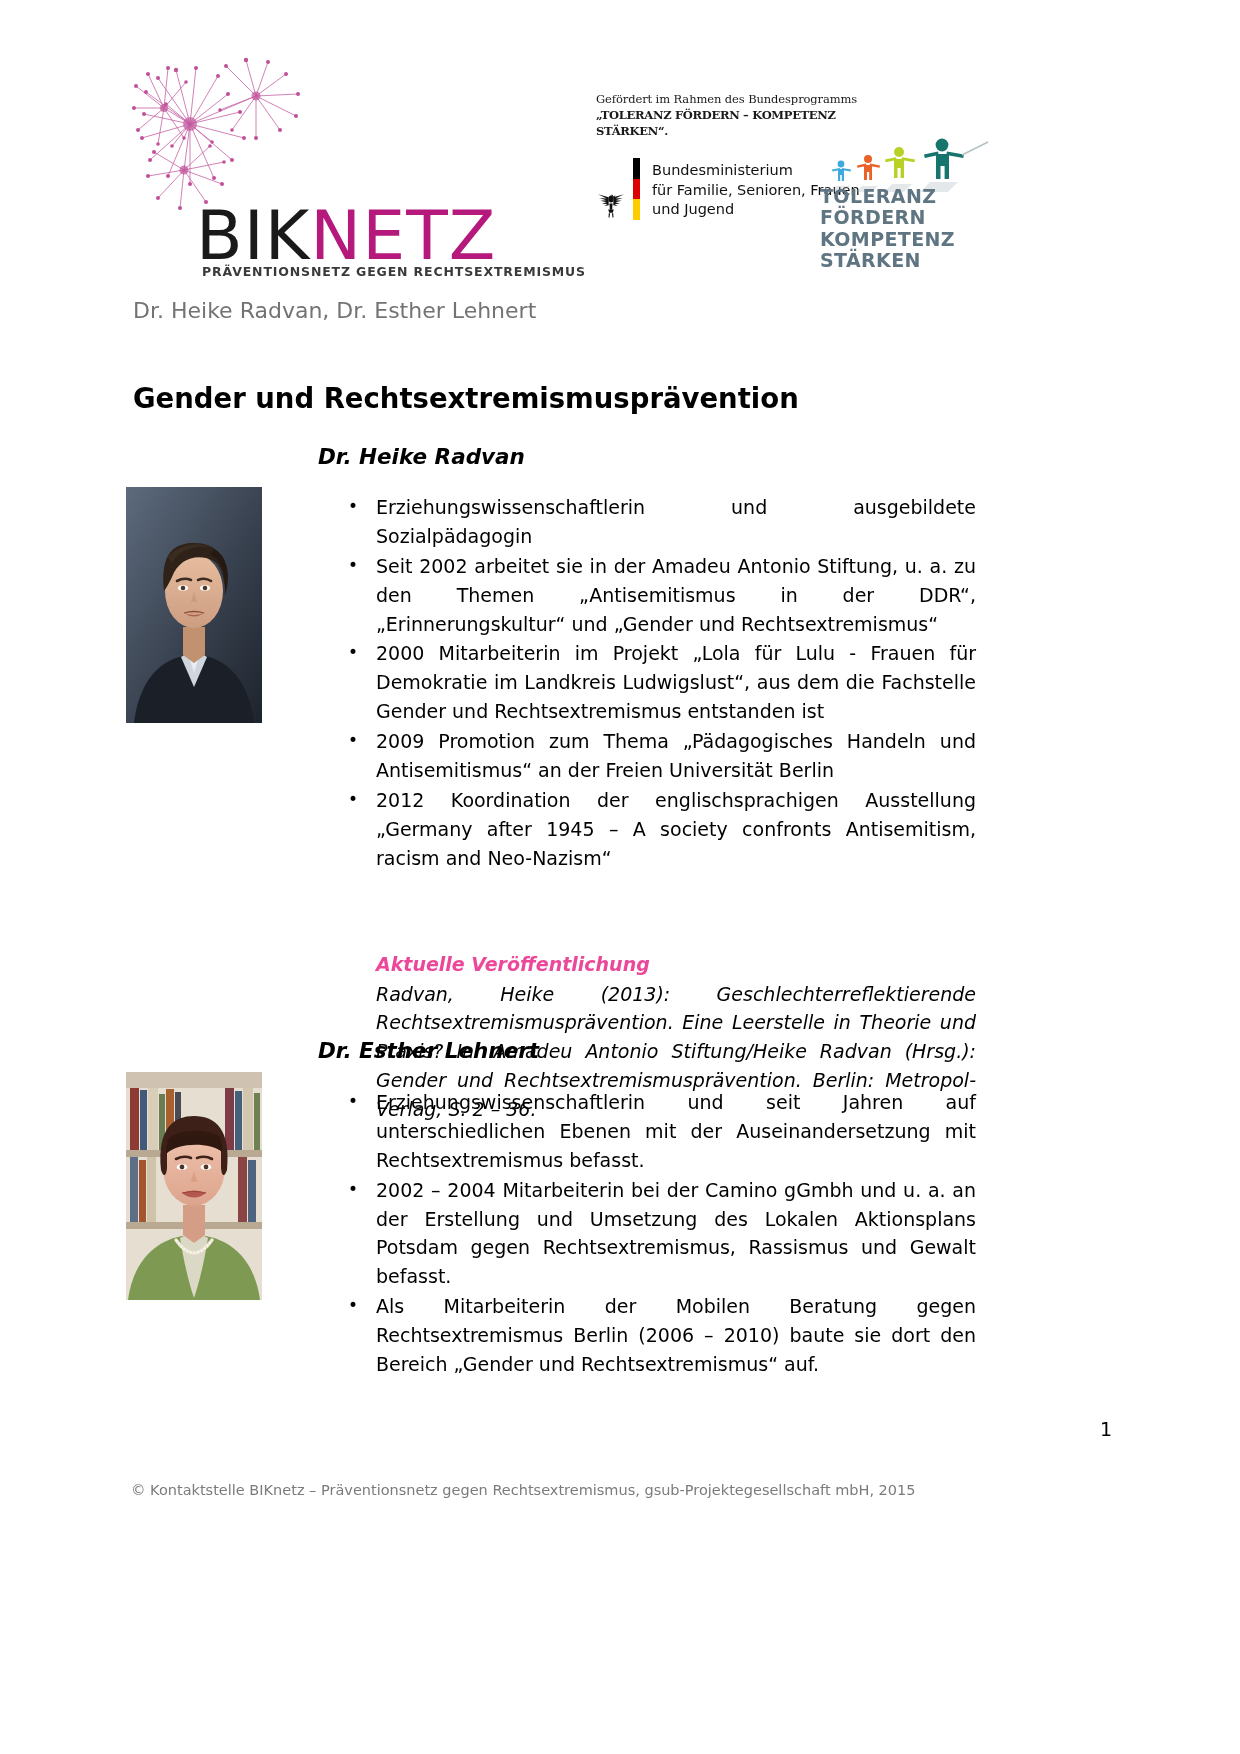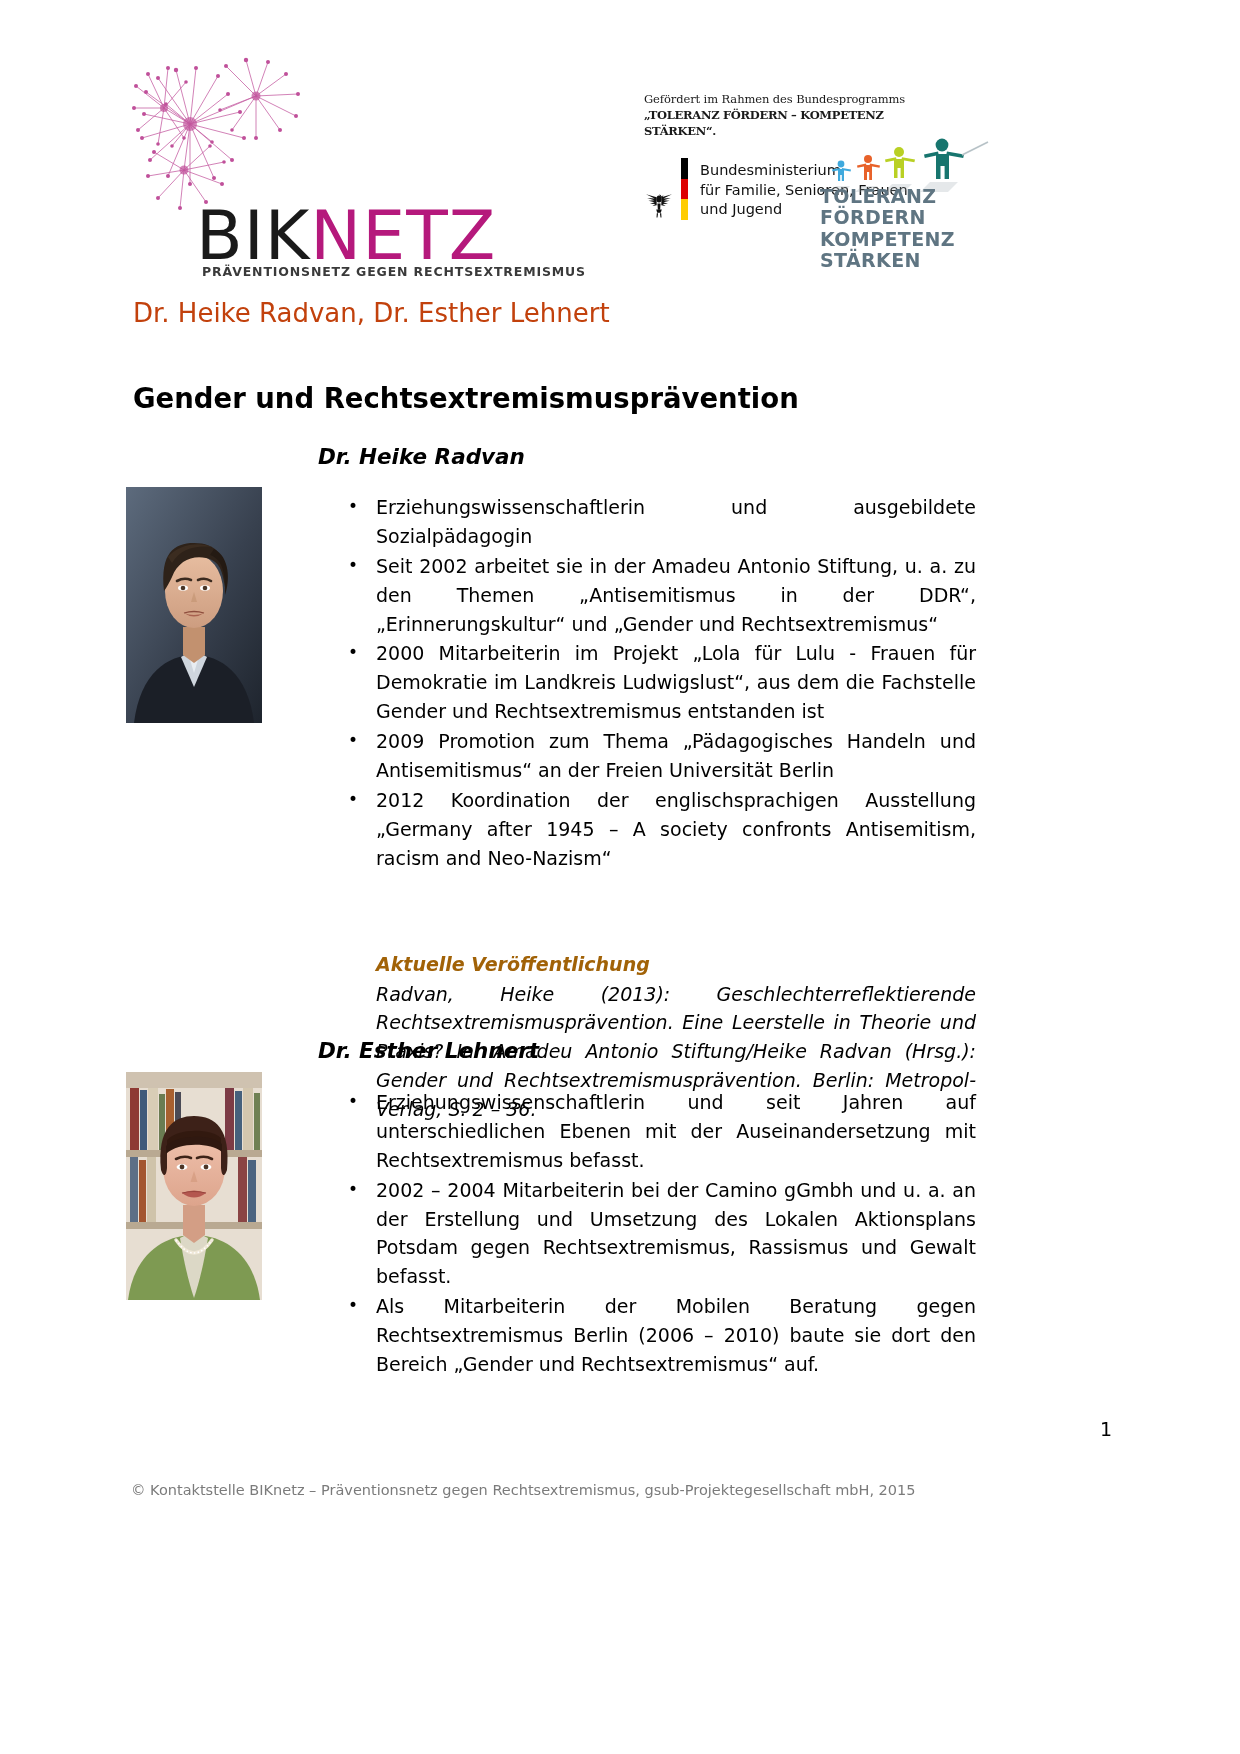--- a/index.html
+++ b/index.html
@@ -67,21 +67,20 @@
     color: #3a3a3a;
     white-space: nowrap;
   }
 
   
   .bmfsfj-block {
     position: absolute;
     left: 596px;
     top: 92px;
     width: 300px;
-    margin-left: 48px;
   }
   .funding-note {
     font-family: "DejaVu Serif", serif;
     font-size: 11.5px;
     line-height: 1.38;
     color: #1a1a1a;
     letter-spacing: -0.1px;
   }
   .funding-note .line2 { font-weight: 600; letter-spacing: -0.3px; }
   .bmfsfj-row {
@@ -136,23 +135,23 @@
     letter-spacing: 0.4px;
     color: #5f7582;
     white-space: pre-line;
   }
 
   
   .authors {
     position: absolute;
     left: 133px;
     top: 297px;
-    font-size: 26px;
+    font-size: 22px;
     line-height: 1.3;
-    color: #c2410c;
+    color: #737373;
     white-space: nowrap;
   }
   .doc-title {
     position: absolute;
     left: 133px;
     top: 363px;
     font-size: 27.5px;
     line-height: 1.25;
     color: #000;
     white-space: nowrap;
@@ -211,21 +210,21 @@
     position: absolute;
     left: 376px;
     top: 950px;
     width: 600px;
   }
   .pub-title {
     font-size: 19px;
     font-weight: 700;
     font-style: italic;
     line-height: 1.5;
-    color: #a16207;
+    color: #ec4899;
   }
   .pub-body {
     font-size: 19px;
     font-style: italic;
     line-height: 1.52;
     text-align: justify;
     text-justify: inter-word;
     color: #000;
     margin-top: 1px;
   }

